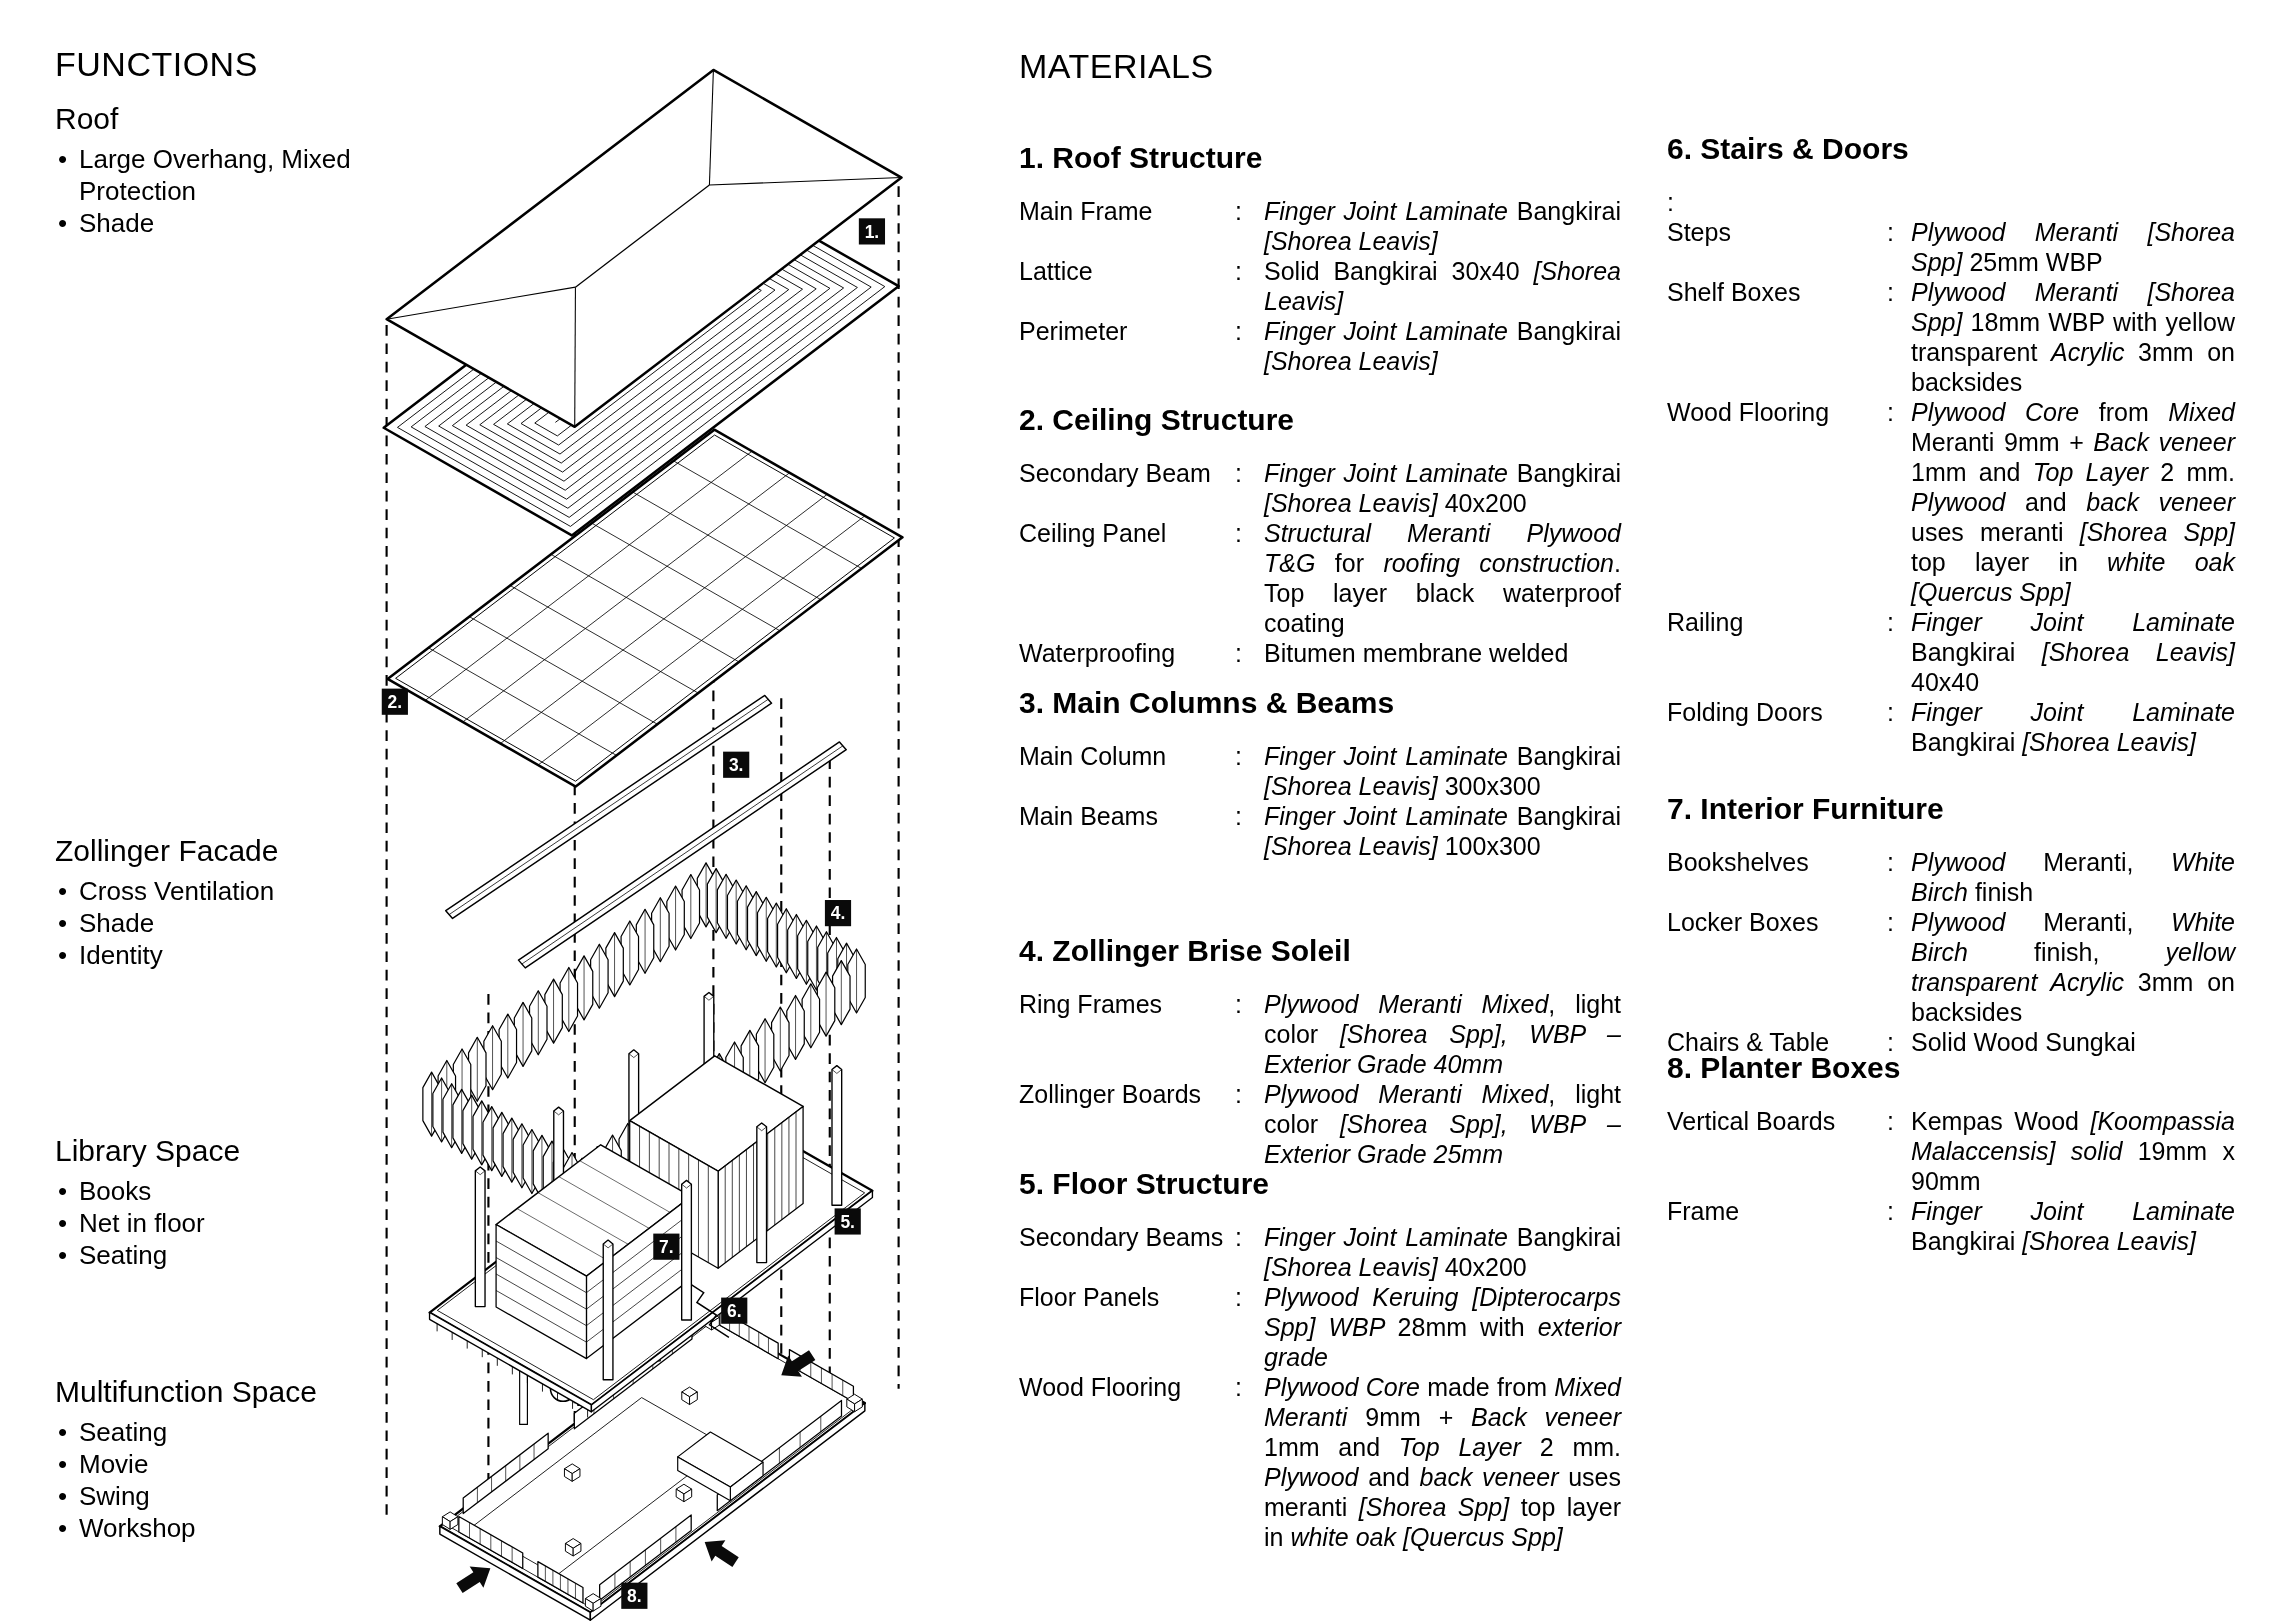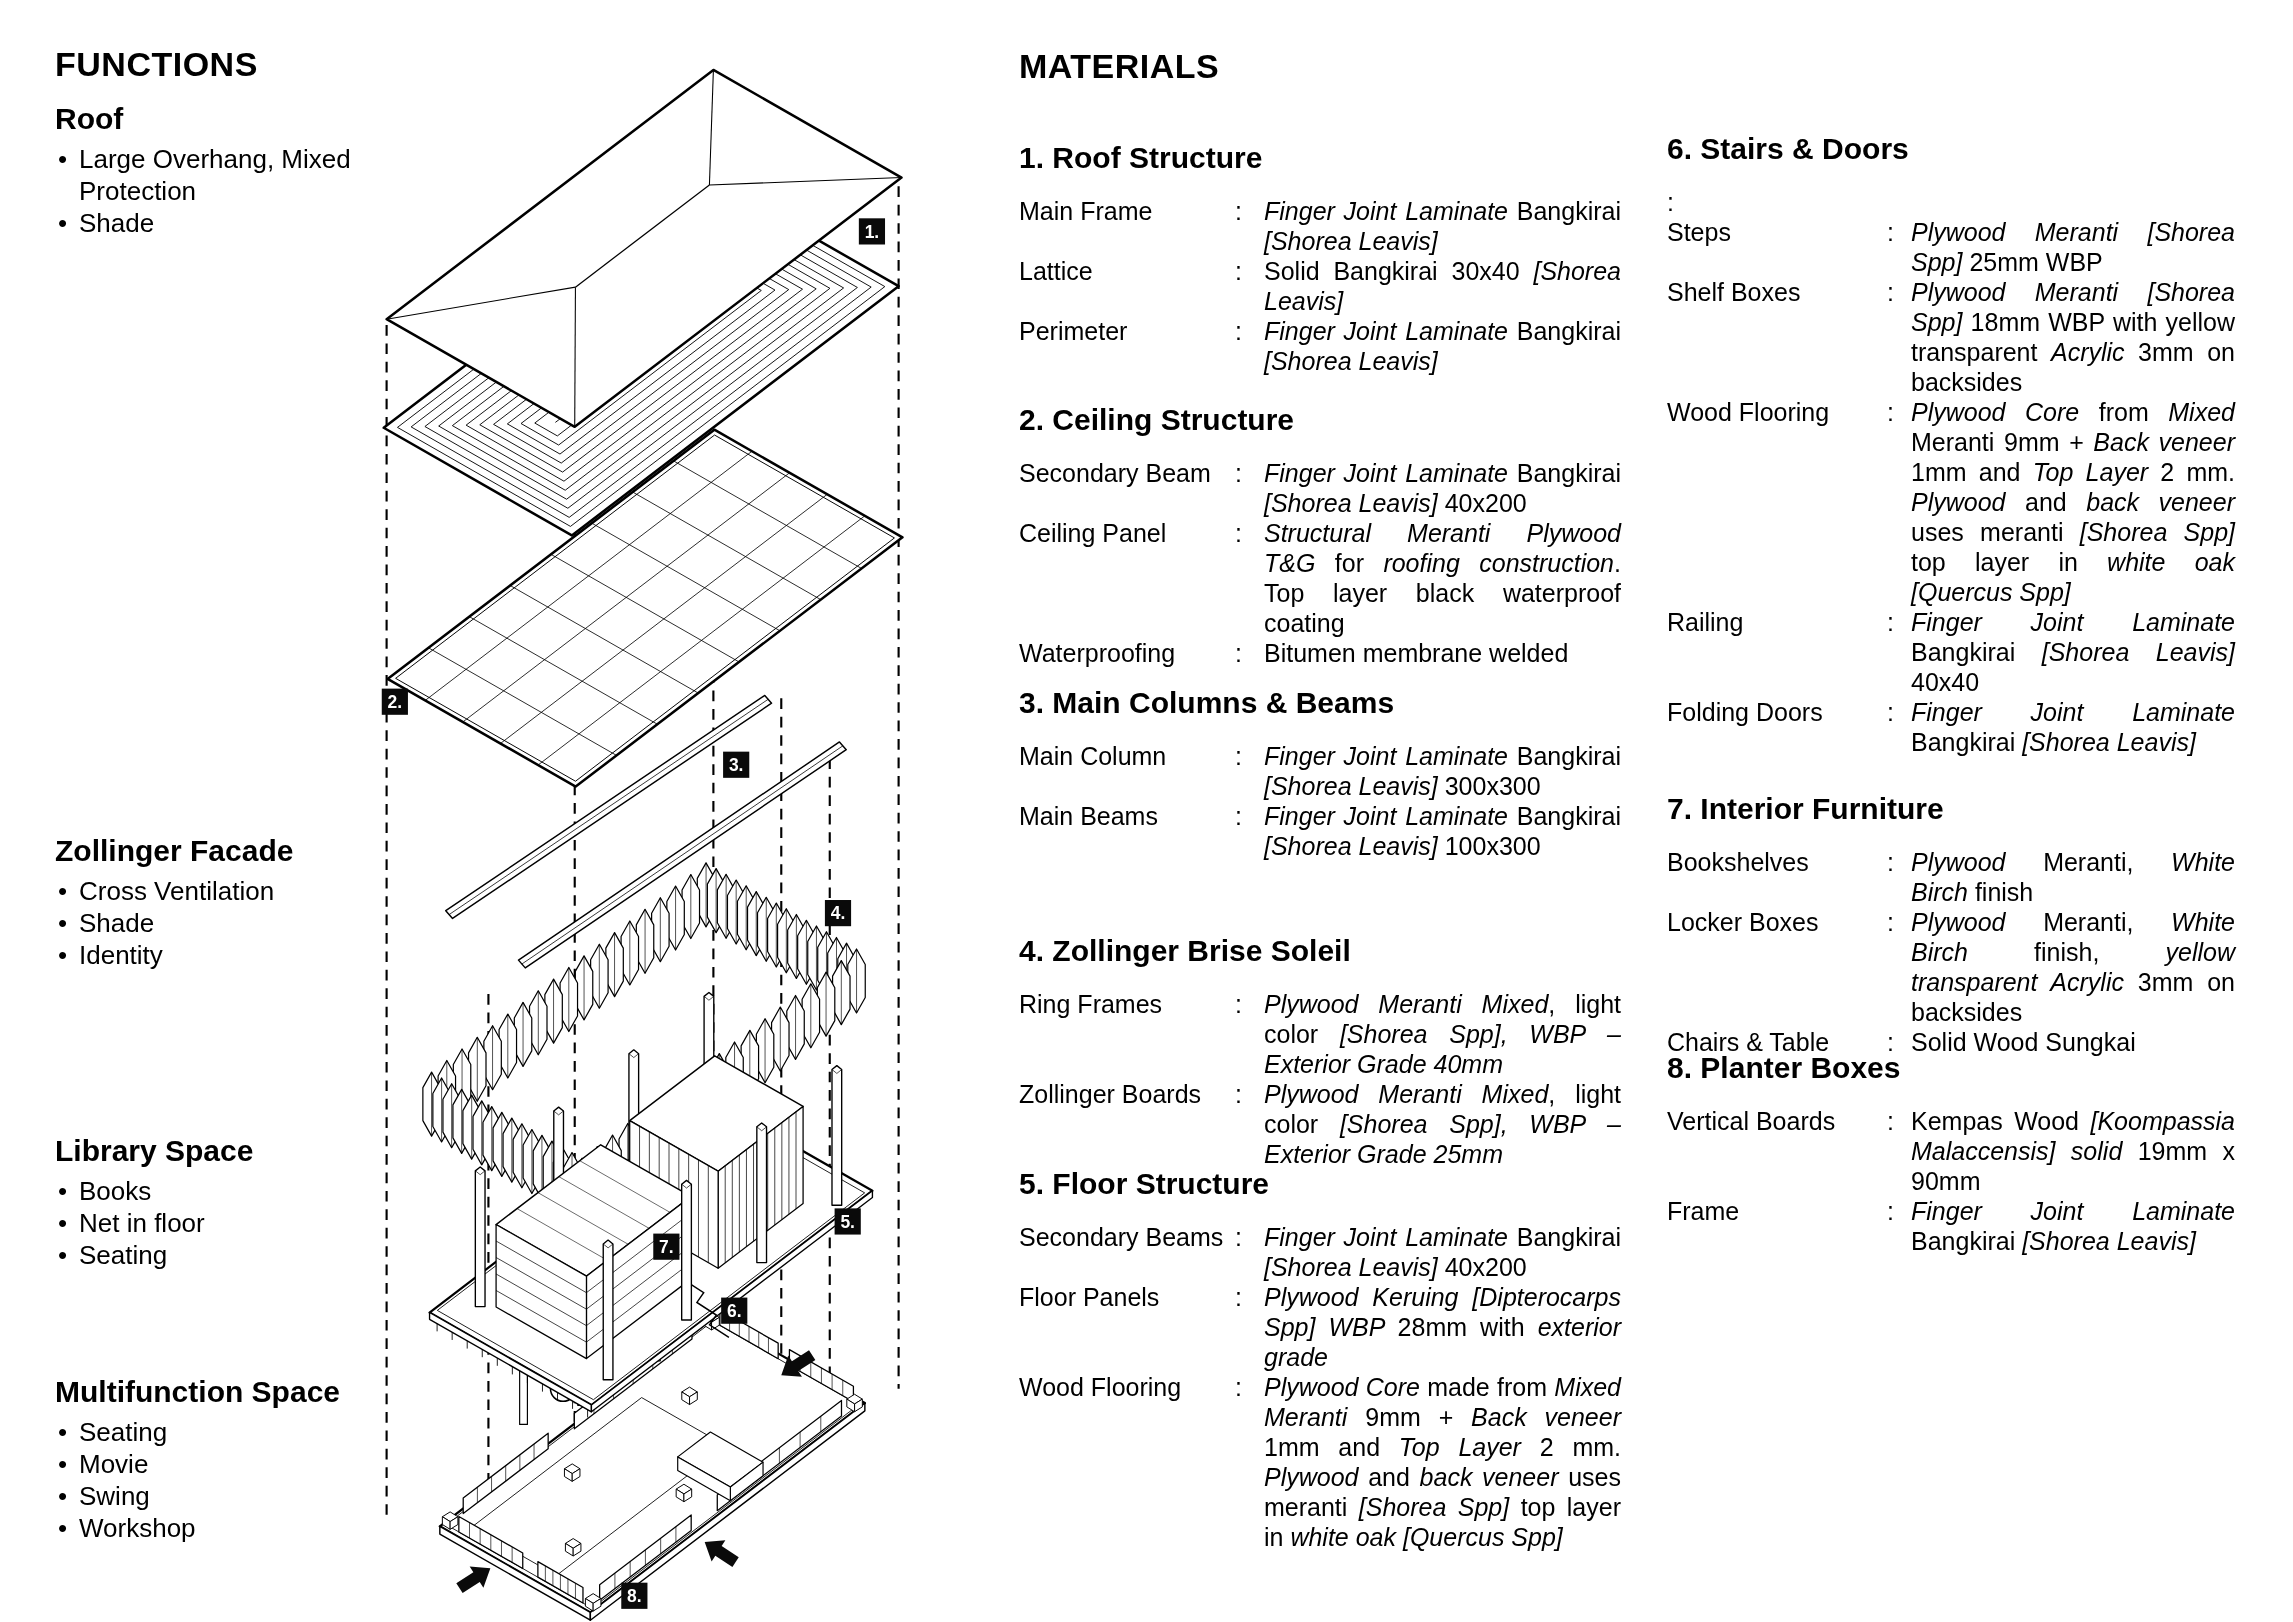--- a/index.html
+++ b/index.html
@@ -1,23 +1,23 @@
 <!DOCTYPE html>
 <html><head>
 <meta charset="utf-8">
 <style>
   html,body{margin:0;padding:0}
   body{width:2294px;height:1622px;background:#fff;color:#000;
        font-family:"Liberation Sans",sans-serif;position:relative;overflow:hidden}
   .abs{position:absolute}
-  h1{font-size:34px;font-weight:700;margin:0;letter-spacing:0.5px}
+  h1{font-size:34px;font-weight:400;margin:0;letter-spacing:0.5px}
   
   #functions-title{left:55px;top:45px}
   .fsec{position:absolute;left:55px;width:320px}
-  .fsec h2{font-size:30px;font-weight:700;margin:0 0 6.8px;line-height:35px}
+  .fsec h2{font-size:30px;font-weight:400;margin:0 0 6.8px;line-height:35px}
   .fitem{position:relative;padding-left:24px;font-size:26px;line-height:32px}
   .fbullet{position:absolute;left:2.9px;top:0}
   #fsec-roof{top:101px}
   #fsec-facade{top:833px}
   #fsec-library{top:1133px}
   #fsec-multi{top:1374px}
   
   #materials-title{left:1019px;top:47px}
   .mcol{position:absolute;top:0;height:1622px}
   #mcol-1{left:1019px;width:602px}

